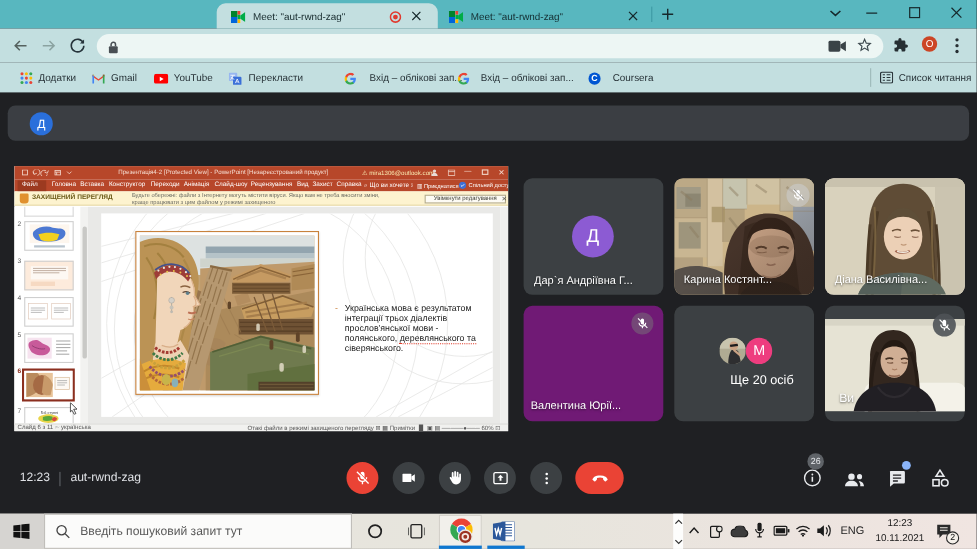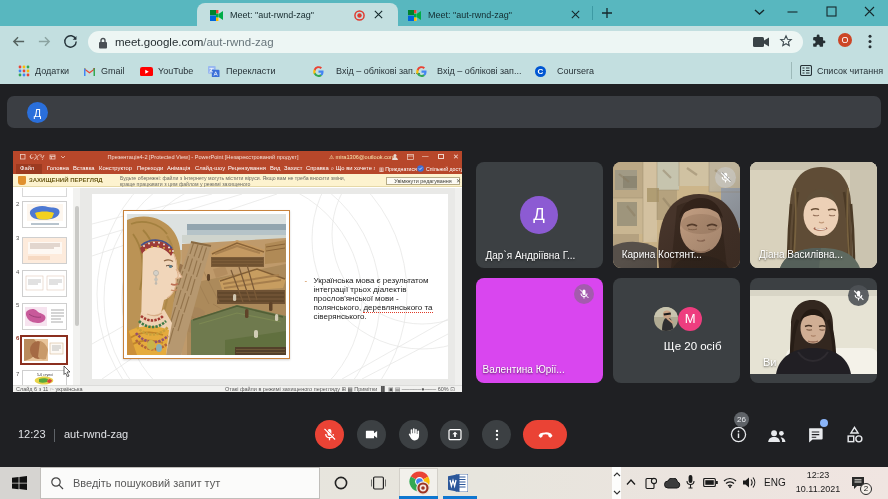--- a/index.html
+++ b/index.html
@@ -91,21 +91,20 @@
     </svg>
   <svg class="abs" style="left:63px;top:8px" width="15" height="15" viewBox="0 0 16 16">
       <path d="M13.6 5.5A6.1 6.1 0 1 0 14.1 8" fill="none" stroke="#25333a" stroke-width="1.5"></path>
       <path d="M14.3 2v4h-4z" fill="#25333a"></path>
     </svg>
   <div class="abs" style="left:88px;top:5px;width:715px;height:22px;border-radius:11px;background:#edf6f4"></div>
   <svg class="abs" style="left:98px;top:10.5px" width="10" height="12" viewBox="0 0 10 12">
       <rect x="1" y="5" width="8" height="6.5" rx="1" fill="#494f54"></rect>
       <path d="M3 5V3.5a2 2 0 0 1 4 0V5" fill="none" stroke="#494f54" stroke-width="1.4"></path>
     </svg>
-  <div class="abs" style="left:115px;top:9.5px;font-size:11.5px;color:#252e31">meet.google.com<span style="color:#68767b">/aut-rwnd-zag</span></div>
   <svg class="abs" style="left:753px;top:10px" width="17" height="12" viewBox="0 0 17 12">
       <rect x="0" y="1" width="11" height="10" rx="1.5" fill="#3a4347"></rect>
       <path d="M11 4.5l5-3v9l-5-3z" fill="#3a4347"></path>
     </svg>
   <svg class="abs" style="left:779px;top:8px" width="14" height="14" viewBox="0 0 24 24">
       <path d="M12 3l2.6 6 6.4.5-4.9 4.2 1.5 6.3L12 16.6 6.4 20l1.5-6.3L3 9.5 9.4 9z" fill="none" stroke="#3e4b50" stroke-width="1.8"></path>
     </svg>
   <svg class="abs" style="left:812px;top:8px" width="14" height="14" viewBox="0 0 24 24">
       <path fill="#262f33" d="M20.5 11H19V7a2 2 0 0 0-2-2h-4V3.5a2.5 2.5 0 0 0-5 0V5H4a2 2 0 0 0-2 2v3.8h1.5a2.7 2.7 0 0 1 0 5.4H2V20a2 2 0 0 0 2 2h3.8v-1.5a2.7 2.7 0 0 1 5.4 0V22H17a2 2 0 0 0 2-2v-4h1.5a2.5 2.5 0 0 0 0-5z"></path>
     </svg>
@@ -517,21 +516,21 @@
     <path d="M63 53c2 1 4 1 6 .2M79 53c2 1 4 1 6 .2" stroke="#94705a" stroke-width="1.1" fill="none"></path>
     <path d="M69 60c1.5 1 3.5 1 5 0" stroke="#c09878" stroke-width="1.1" fill="none"></path>
     <path d="M64 66c2.5 2.5 10 2.5 13 0" stroke="#a0644e" stroke-width="1.8" fill="none"></path>
     <path d="M65.5 66.5c3 1.2 8 1.2 10.5 0" stroke="#f2ece2" stroke-width="1.1" fill="none"></path>
     <path d="M30 106c5-14 20-20 41-20 20 0 34 6 39 20z" fill="#5f6a60"></path>
     <path d="M30 106c5-14 20-20 41-20l-2 20z" fill="#55605a"></path>
   </svg>
   <div class="tname">Діана Василівна...</div>
 </div>
 
-<div class="abs tile" style="left:475.5px;top:277.8px;width:127.5px;height:105.5px;background:#d946ef">
+<div class="abs tile" style="left:475.5px;top:277.8px;width:127.5px;height:105.5px;background:#701a75">
   <div class="micoff" style="right:9px;top:6px;width:20px;height:20px;background:rgba(120,110,120,.55)">
     <svg width="12" height="12" viewBox="0 0 24 24">
         <path fill="#fff" d="M12 14a3 3 0 0 0 3-3V6a3 3 0 0 0-6 0v5a3 3 0 0 0 3 3z"></path>
         <path fill="#fff" d="M17 11a5 5 0 0 1-10 0H5a7 7 0 0 0 6 6.9V21h2v-3.1A7 7 0 0 0 19 11z"></path>
         <path stroke="#fff" stroke-width="2" d="M4 3l17 17"></path>
       </svg>
   </div>
   <div class="tname" style="left:7px;bottom:8px">Валентина Юрії...</div>
 </div>
 

